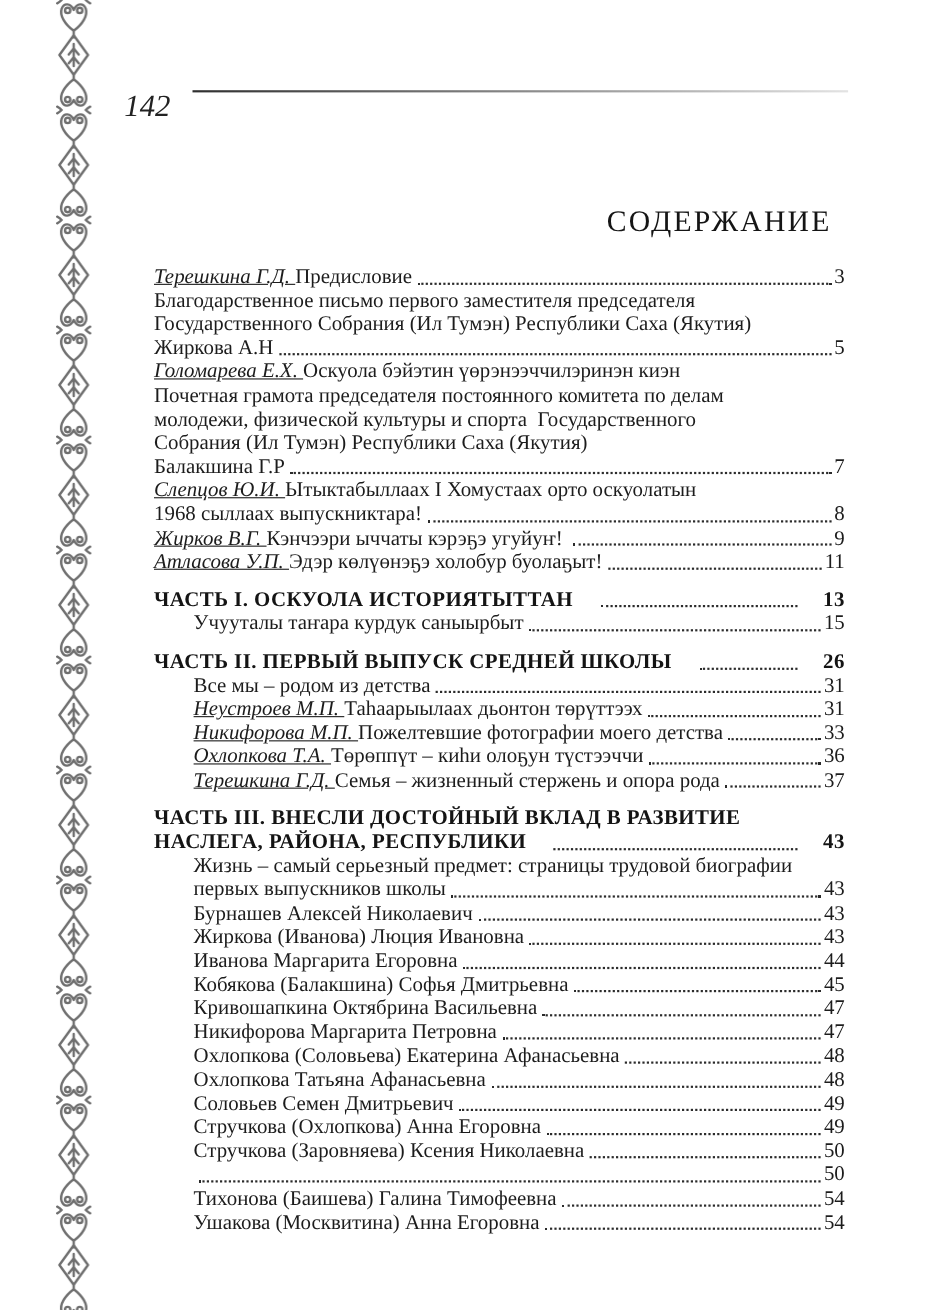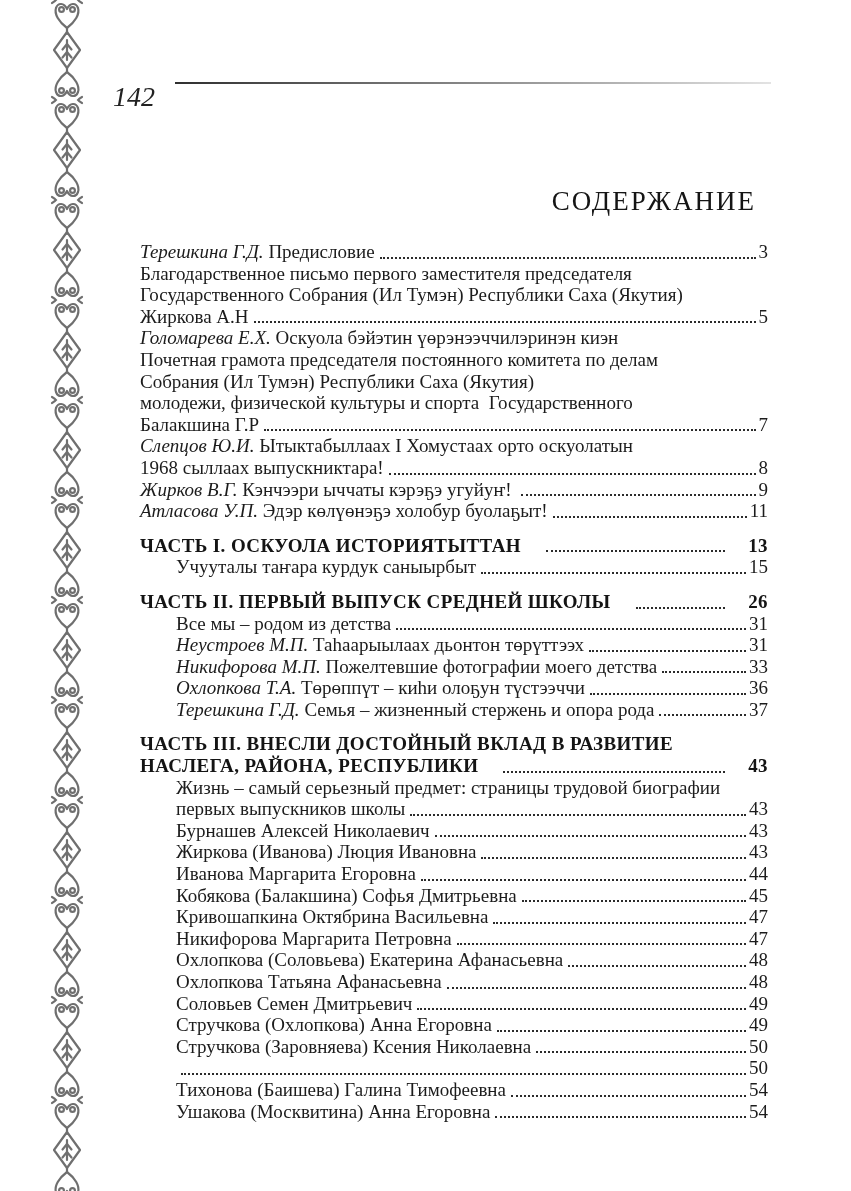--- a/index.html
+++ b/index.html
@@ -18,21 +18,21 @@
     background:linear-gradient(to right,#2f2f2f 0%,#6f6f6f 35%,#b5b5b5 75%,#e3e3e3 100%);}
   
   .title{position:absolute;top:186px;left:128px;width:628px;margin:0;
     text-align:right;font-size:27px;font-weight:normal;letter-spacing:2px;color:#151515;}
   
   .toc{position:absolute;left:140px;top:241px;width:628px;font-size:19px;line-height:21.6px;}
   .entry{margin:0;}
   .entry.indent{padding-left:36px;}
   .entry.part .line{font-weight:bold;letter-spacing:.4px;color:#141414;gap:20px;}
   .line{display:flex;align-items:baseline;}
-  .author{font-style:italic;white-space:pre-wrap;}
+  .author{font-style:italic;white-space:pre-wrap;text-decoration:underline;}
   .txt{white-space:pre-wrap;}
   .dots{flex:1;min-width:10px;margin:0 3px 0 5px;align-self:flex-end;
     border-bottom:2.4px dotted #2b2b2b;height:0;margin-bottom:4px;}
   .pg{text-align:right;}
   .spacer{height:13px;}
 </style>
 </head>
 <body>
 
 <div class="page">
@@ -98,24 +98,24 @@
         <div class="line">
           <em class="author">Голомарева Е.Х. </em>
           <span class="txt">Оскуола бэйэтин үөрэнээччилэринэн киэн</span>
         </div>
       </div>
       <div class="entry">
         <div class="line">
           <span class="txt">Почетная грамота председателя постоянного комитета по делам</span>
         </div>
         <div class="line">
+          <span class="txt">молодежи, физической культуры и спорта  Государственного</span>
+        </div>
+        <div class="line">
           <span class="txt">Собрания (Ил Тумэн) Республики Саха (Якутия)</span>
-        </div>
-        <div class="line">
-          <span class="txt">молодежи, физической культуры и спорта  Государственного</span>
         </div>
         <div class="line">
           <span class="txt">Балакшина Г.Р</span>
           <span class="dots"></span>
           <span class="pg">7</span>
         </div>
       </div>
       <div class="entry">
         <div class="line">
           <em class="author">Слепцов Ю.И. </em>

